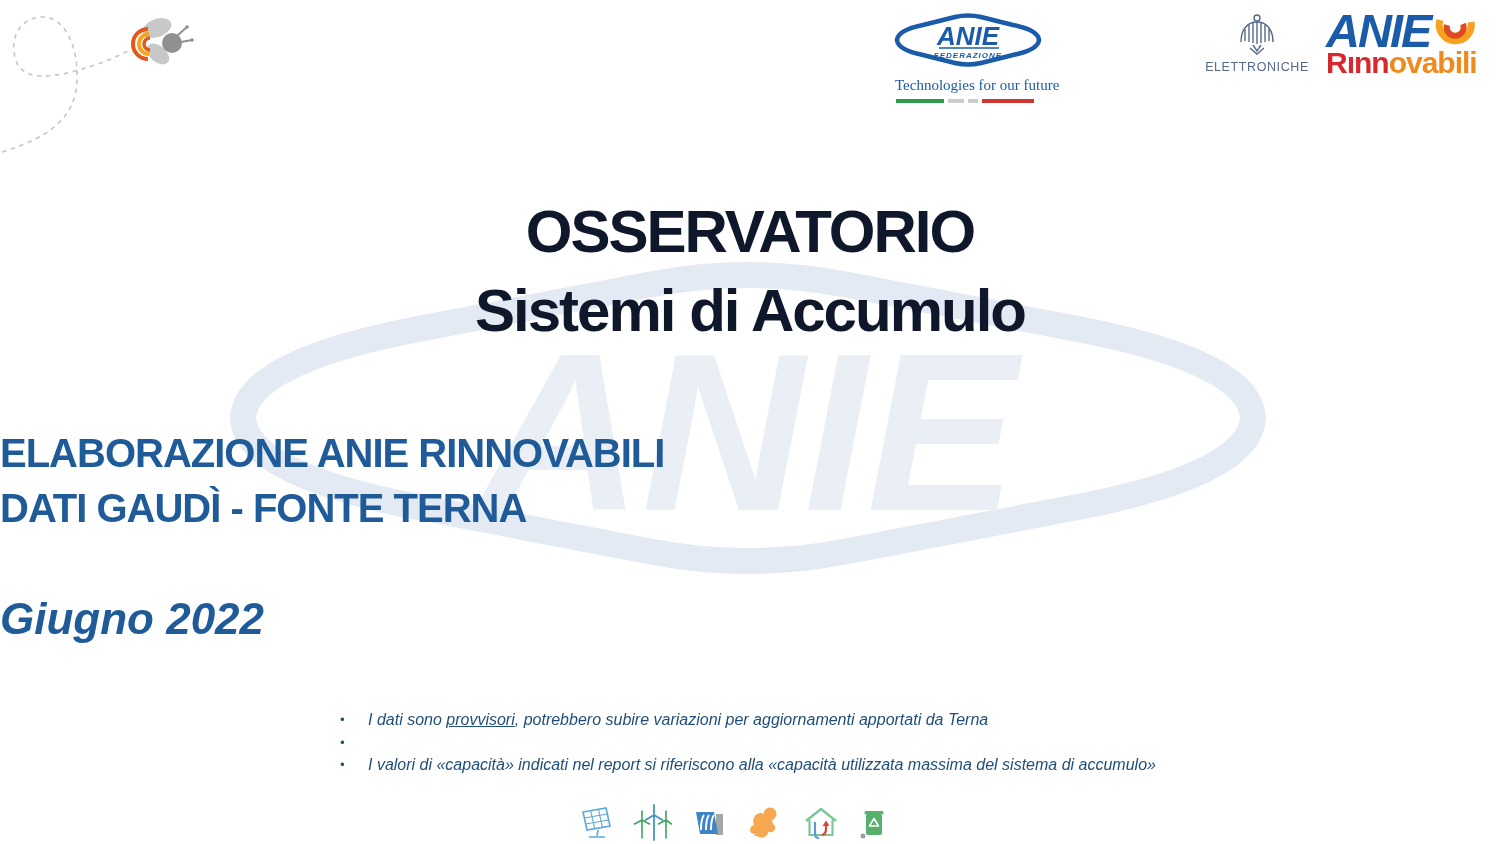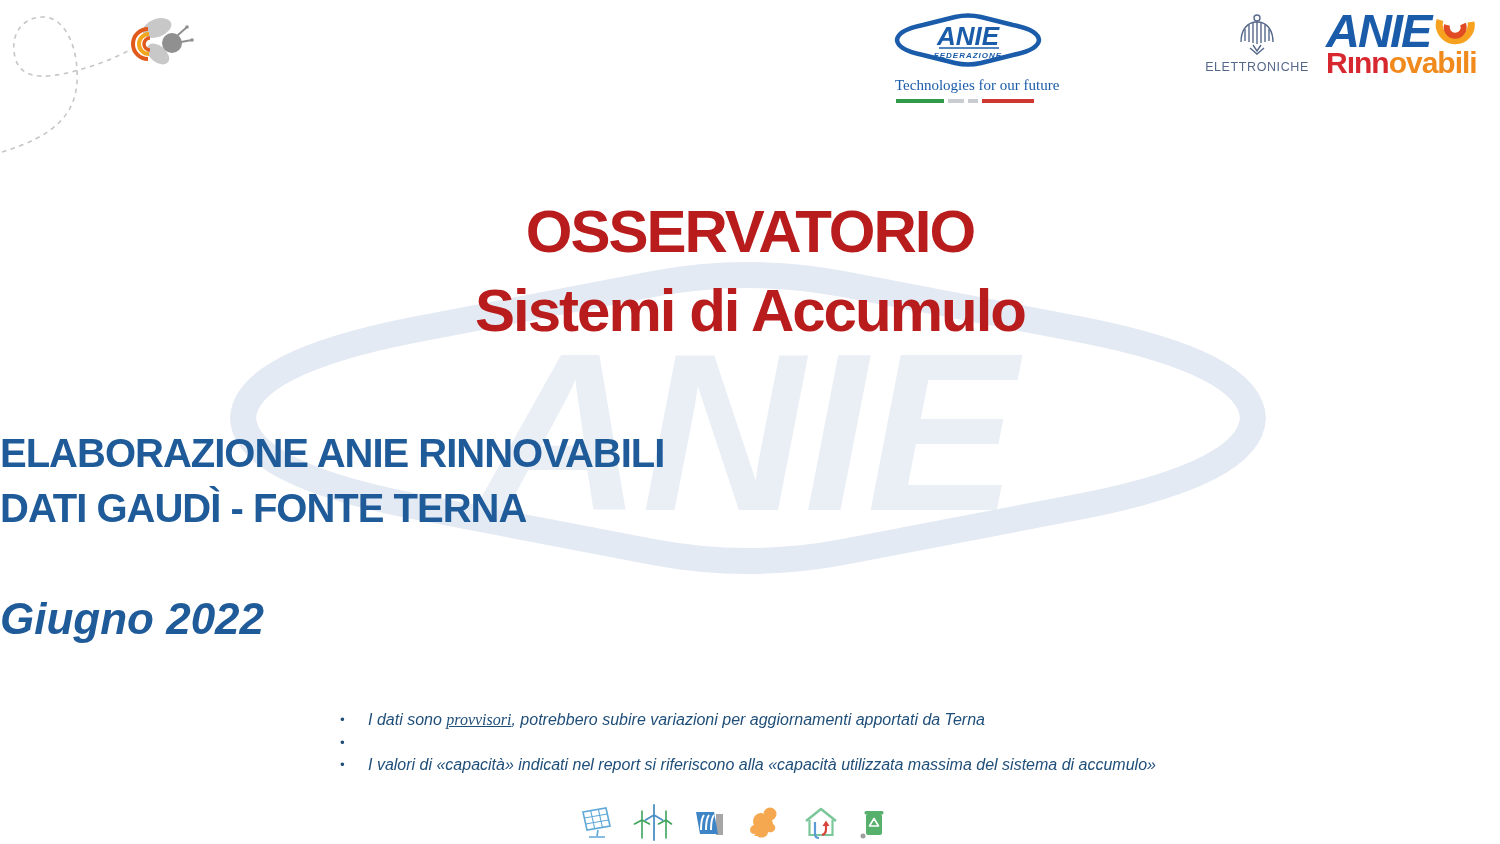--- a/index.html
+++ b/index.html
@@ -19,32 +19,32 @@
   .conf{left:1204px;top:12px;width:106px;text-align:center;color:#56688A;}
   .conf-label{font-size:12.5px;letter-spacing:0.6px;margin-top:2px;}
   .rinn{left:1326px;top:8px;width:172px;}
   .rinn-row1{display:flex;align-items:flex-start;}
   .rinn-anie{font-size:47px;font-weight:800;font-style:italic;color:#1A5CA9;
              letter-spacing:-2px;line-height:46px;}
   .rinn-row2{margin-top:-6px;font-size:30px;font-weight:800;letter-spacing:-1px;line-height:30px;}
   .rinn-red{color:#D7282F;}
   .rinn-orange{color:#F08A1D;}
   
-  .title{left:0;right:0;top:192px;text-align:center;color:#b91c1c;
+  .title{left:0;right:0;top:192px;text-align:center;color:#0f172a;
          font-size:60px;font-weight:bold;line-height:79px;letter-spacing:-2px;}
   .subtitle{left:0;right:0;top:426px;color:#1F5B99;
             font-size:40px;font-weight:bold;line-height:55px;letter-spacing:-1px;}
   .date{left:0;right:0;top:594px;text-align:left;color:#1F5B99;
         font-size:44px;font-weight:bold;font-style:italic;}
   
   .notes{left:340px;top:709px;width:910px;color:#1F4E79;font-style:italic;
          font-size:16px;line-height:22.5px;}
   .note-row{display:flex;}
   .note-bullet{width:28px;font-size:13px;flex:none;}
-  .note-underline{text-decoration:underline;font-family:Liberation Serif, serif;}
+  .note-underline{text-decoration:underline;}
   
   .footer-icons{left:576px;top:803px;width:312px;height:40px;display:flex;
                 justify-content:space-between;align-items:center;}
   .footer-icons span{display:block;line-height:0;}
 </style>
 </head>
 <body>
 
 <div class="slide">
 

